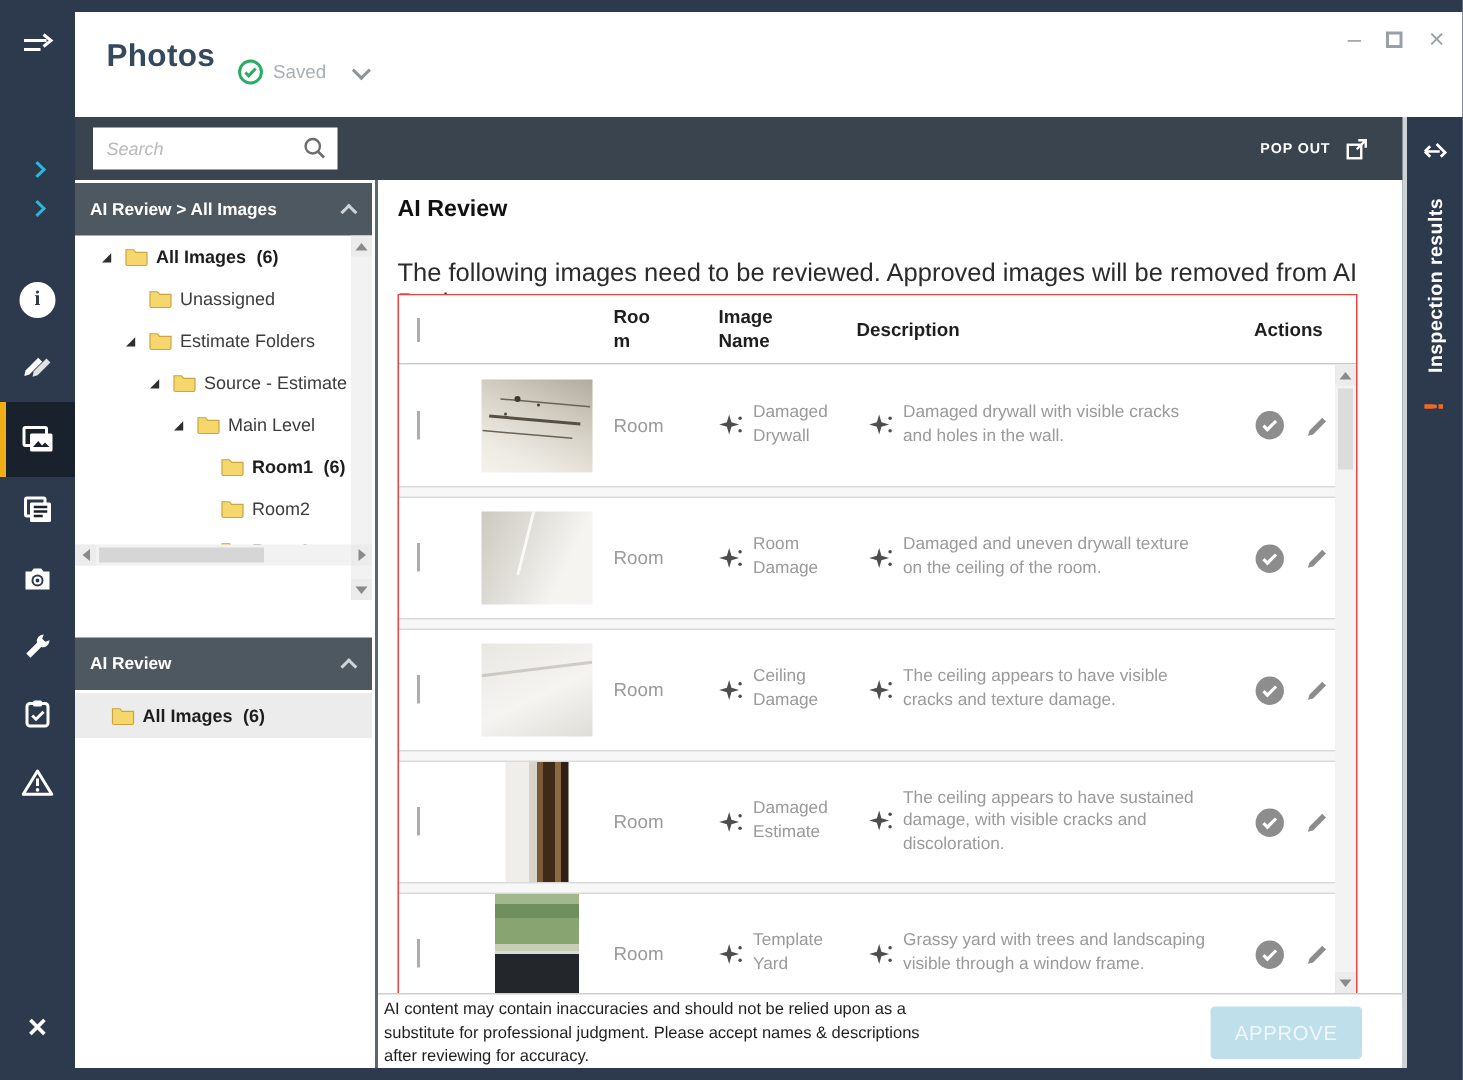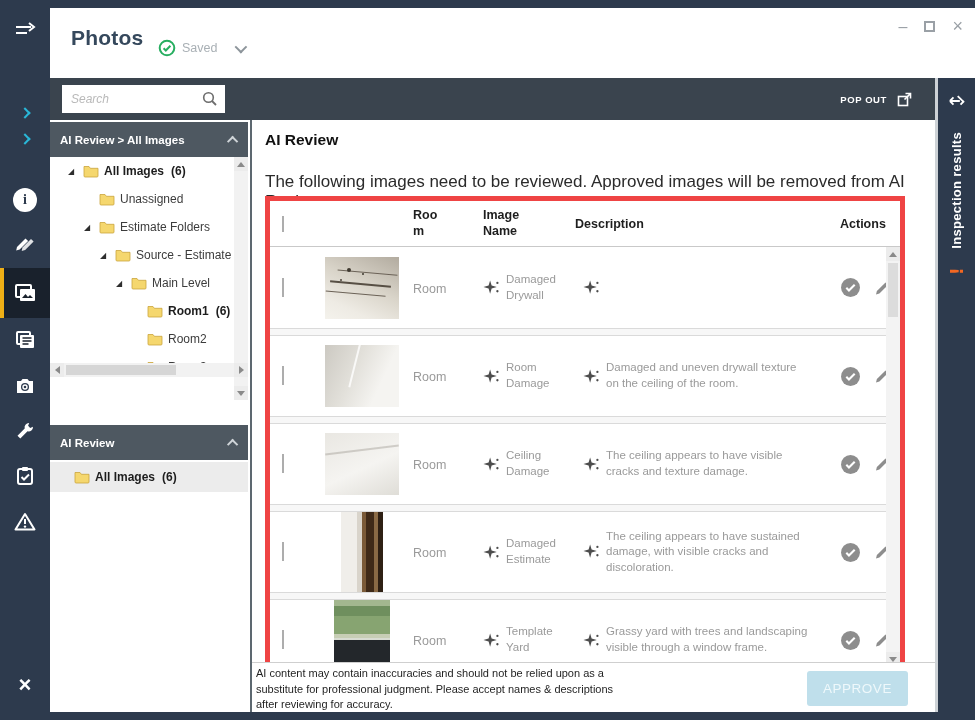--- a/index.html
+++ b/index.html
@@ -61,21 +61,21 @@
   #tree2-header { position:absolute; top:305px; left:0; }
   #tree2-item { position:absolute; top:342px; left:0; width:198px; height:30px; background:#ececec; display:flex; align-items:center; padding-left:24px; font-size:12px; font-weight:bold; color:#1d1d1d; cursor:pointer; }
   #tree2-item .lbl { margin-left:5px; } #tree2-item .cnt { margin-left:7px; }
 
   #divider { position:absolute; left:250px; top:120px; width:2px; height:592px; background:#5d6870; }
 
   
   #main { position:absolute; left:252px; top:120px; width:683px; height:592px; background:#fff; }
   #main-title { position:absolute; left:13px; top:11px; font-size:15.5px; font-weight:bold; color:#111; }
   #main-subtitle { position:absolute; left:13px; top:52px; font-size:17px; color:#2b2b2b; }
-  #review-table { position:absolute; left:13px; top:76px; width:640px; height:466px; border:5px solid #ef4444; background:#f7f7f7; }
+  #review-table { position:absolute; left:13px; top:76px; width:640px; height:466px; border:1px solid #ef4444; background:#f7f7f7; }
   .trow { display:flex; align-items:center; }
   #thead { height:46px; background:#fff; border-bottom:1px solid #c9c9c9; font-size:12.5px; font-weight:bold; color:#1e1e1e; }
   .c-cb { flex:0 0 40px; padding-left:12px; }
   .c-thumb { flex:0 0 103px; display:flex; justify-content:center; }
   .c-room { flex:0 0 70px; }
   .c-name { flex:0 0 92px; }
   .c-desc { flex:0 0 245px; padding-left:8px; }
   .c-act { flex:1 1 auto; padding-left:20px; }
   #thead .c-room span { display:inline-block; width:34px; overflow-wrap:anywhere; line-height:1.25; }
   #thead .c-name span { display:inline-block; width:46px; line-height:1.25; }
@@ -360,20 +360,21 @@
                 <span class="txt">Damaged Drywall</span>
               </div>
             </div>
             <div class="c-desc">
               <div class="cell-pair">
                 <svg width="16" height="15" viewBox="0 0 18 16">
                   <path d="M8 0l1.7 5.8L15.5 7.5 9.7 9.2 8 15 6.3 9.2.5 7.5 6.3 5.8z" fill="#4d4d4d"></path>
                   <circle cx="16.2" cy="2.8" r="1.3" fill="#4d4d4d"></circle>
                   <circle cx="16.2" cy="12.2" r="1.3" fill="#4d4d4d"></circle>
                 </svg>
+                <span class="txt">Damaged drywall with visible cracks and holes in the wall.</span>
               </div>
             </div>
             <div class="c-act">
               <div class="act-icons">
                 <svg width="21" height="21" viewBox="0 0 20 20">
                   <circle cx="10" cy="10" r="9" fill="#8d8d8d"></circle>
                   <path d="M6 10.3l2.5 2.5L14 7.3" stroke="#fff" stroke-width="2" fill="none"></path>
                 </svg>
                 <svg width="18" height="18" viewBox="0 0 18 18">
                   <path d="M3 15.5l.9-3.4 8.6-8.6 2.5 2.5-8.6 8.6z" fill="#8d8d8d"></path>

